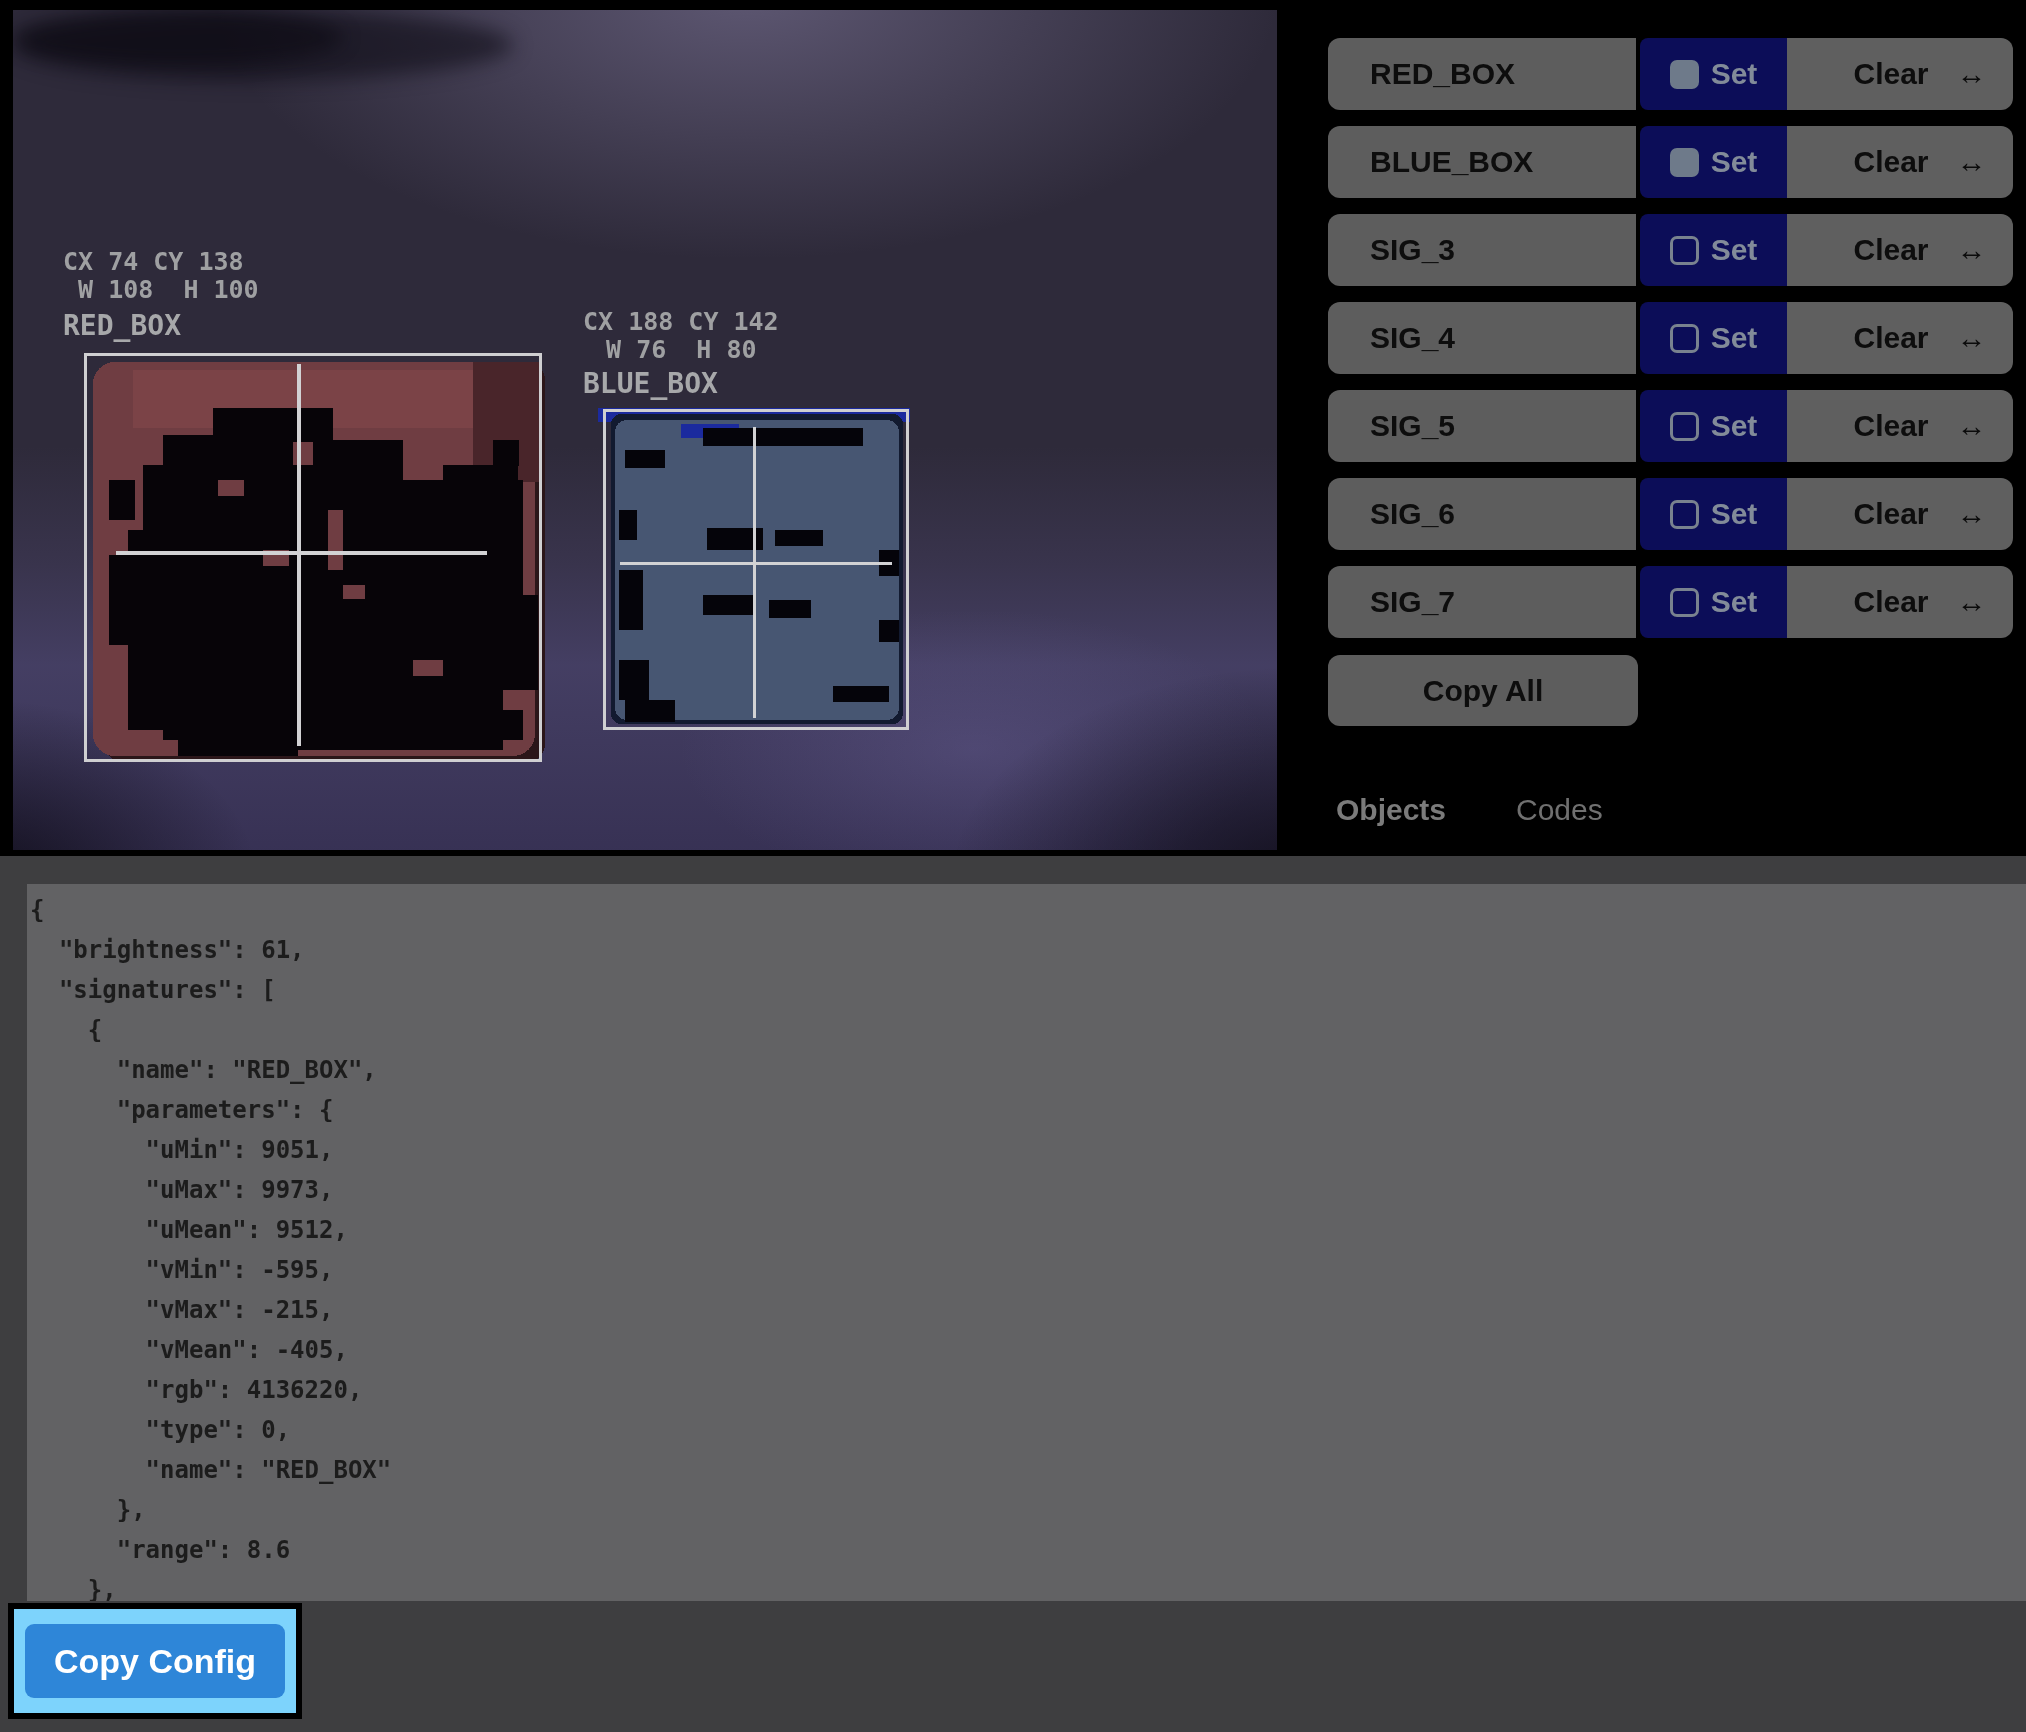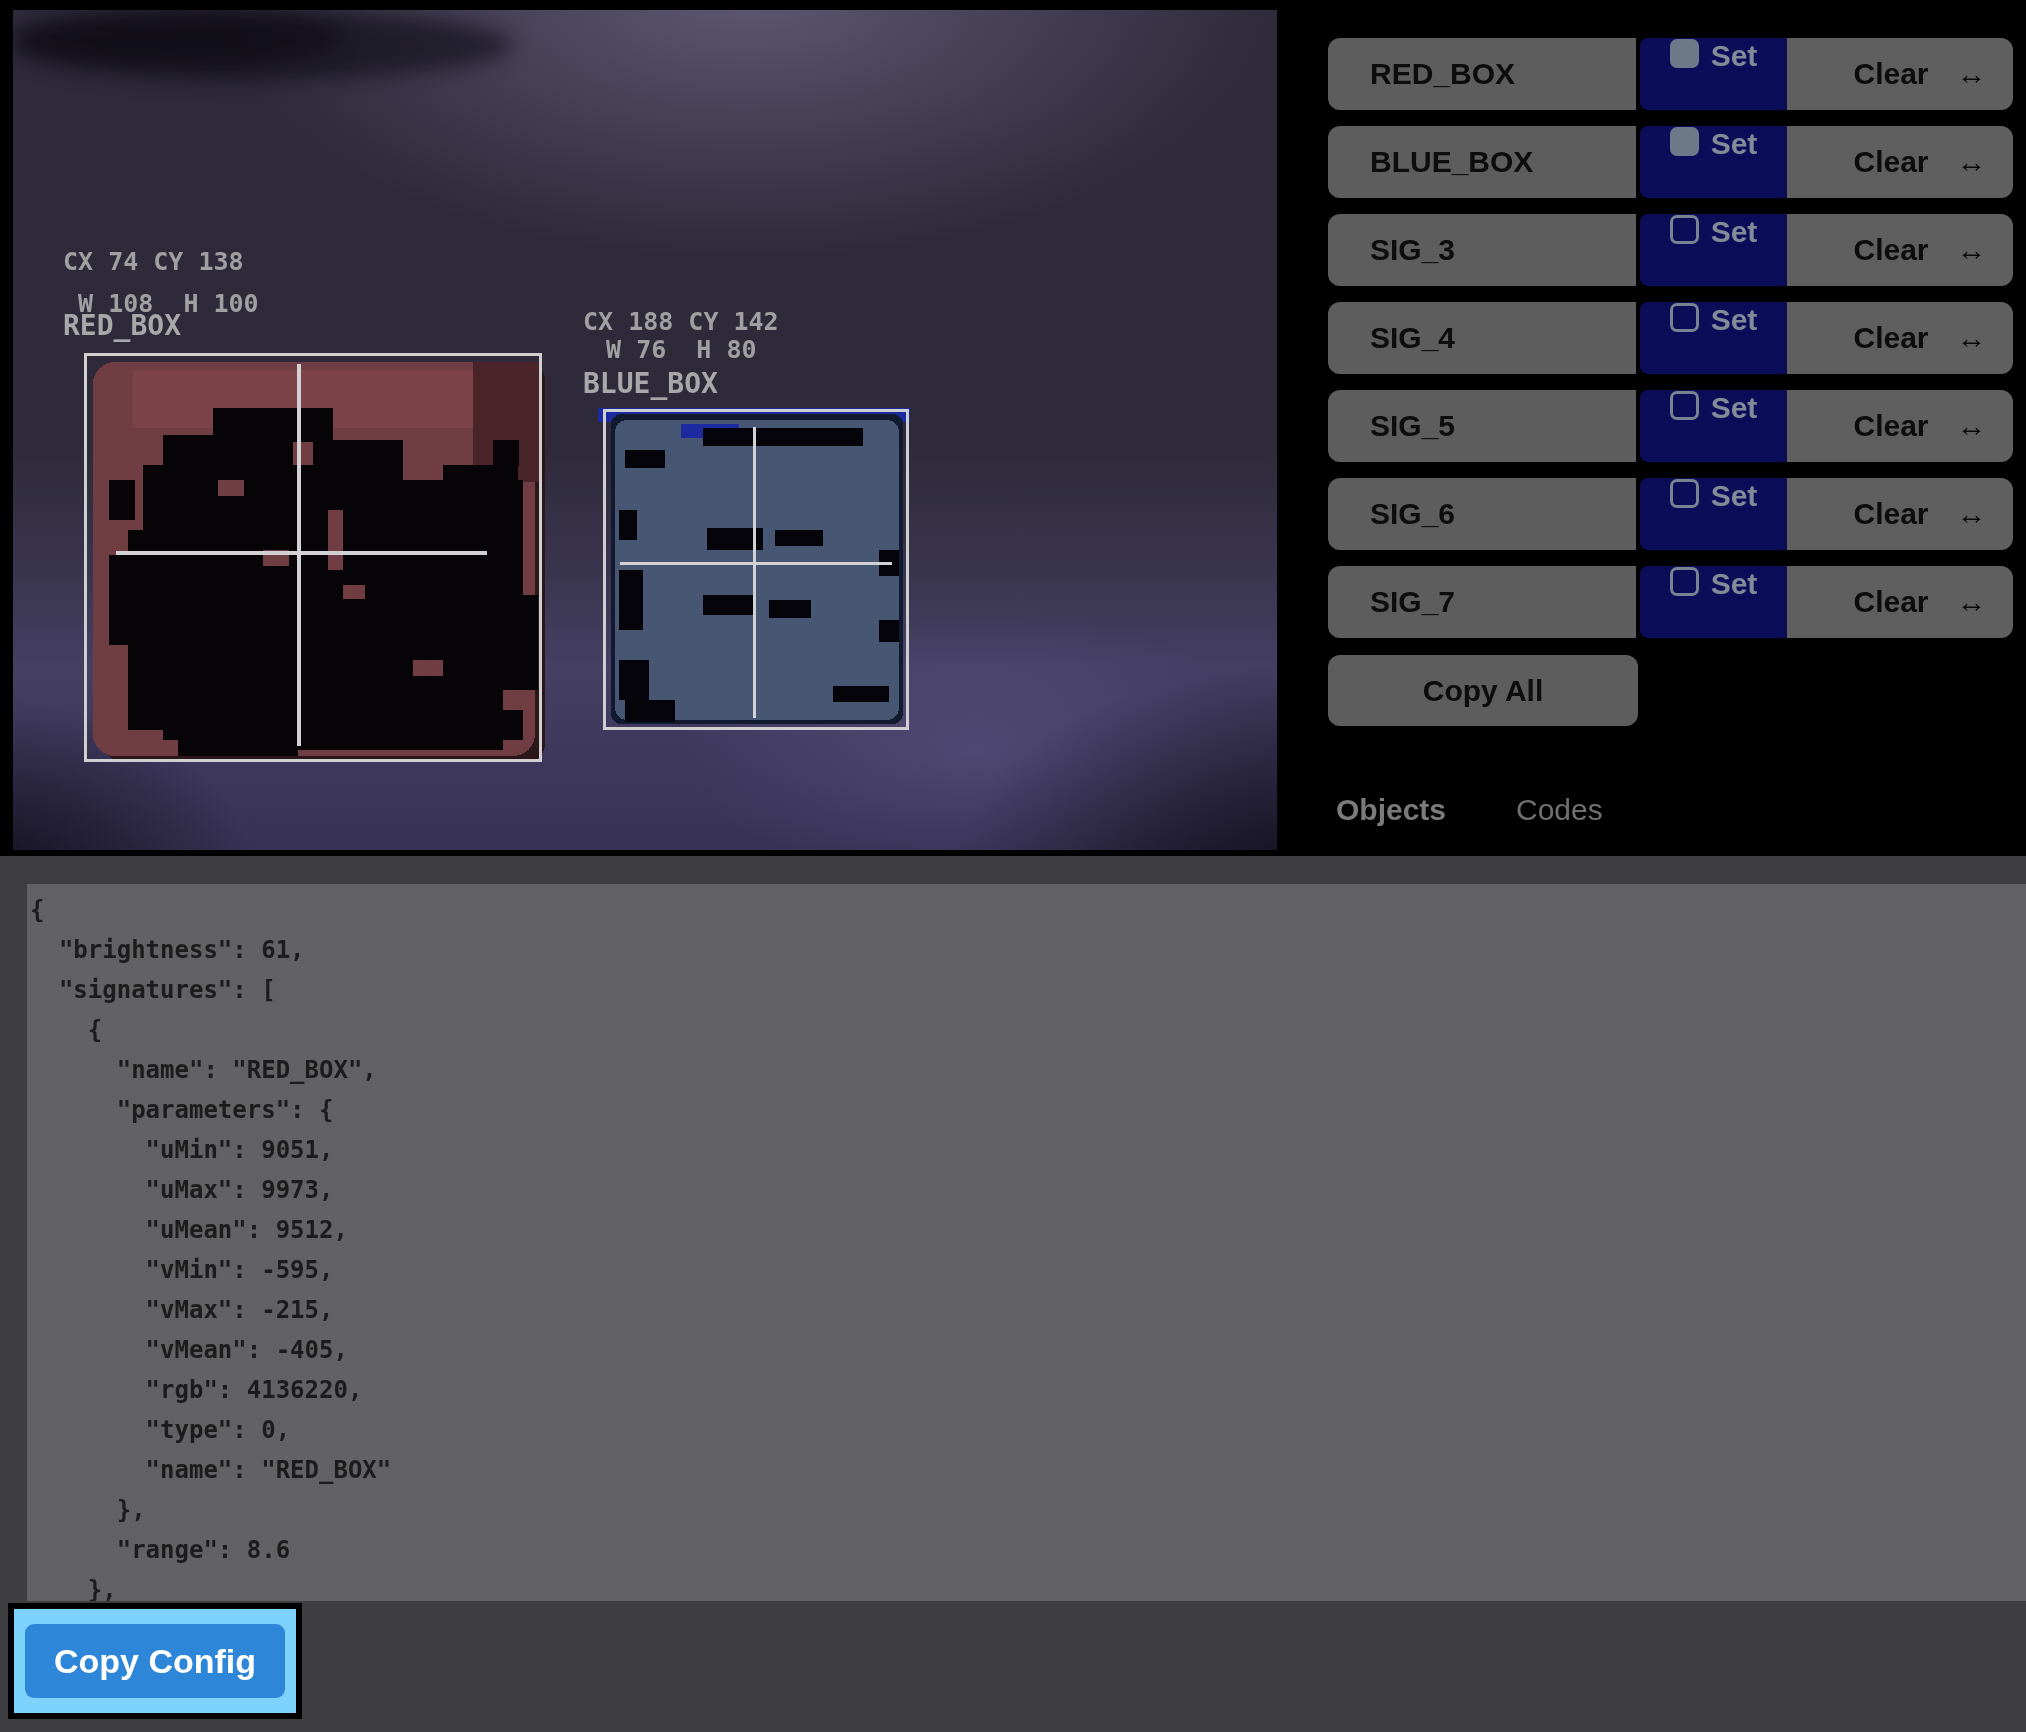--- a/index.html
+++ b/index.html
@@ -27,21 +27,21 @@
              font-weight:bold;font-size:25px;line-height:27px;white-space:pre;}
   .cam-name{font-size:28px;color:#a7a8aa;}
 
   
   #panel{position:absolute;left:1277px;top:0;width:749px;height:856px;background:#000;}
   .sig-row{position:absolute;left:51px;height:72px;width:685px;}
   .name-btn{position:absolute;left:0;top:0;width:308px;height:72px;background:#5d5d5d;border:none;
             border-radius:12px 0 0 12px;text-align:left;padding:0 0 0 42px;
             font-family:"Liberation Sans",sans-serif;font-weight:bold;font-size:30px;color:#0d0d0d;}
   .set-btn{position:absolute;left:312px;top:0;width:147px;height:72px;background:#0c0d58;border:none;
-           border-radius:8px 0 0 8px;display:flex;justify-content:center;gap:12px;
+           border-radius:8px 0 0 8px;display:flex;align-items:center;justify-content:center;gap:12px;
            font-family:"Liberation Sans",sans-serif;font-weight:bold;font-size:30px;color:#828b99;}
   .clear-btn{position:absolute;left:459px;top:0;width:226px;height:72px;background:#5f5f5f;border:none;
            border-radius:0 12px 12px 0;display:flex;align-items:center;justify-content:center;gap:28px;
            font-family:"Liberation Sans",sans-serif;font-weight:bold;font-size:30px;color:#0d0d0d;padding-left:46px;}
   .cb{width:23px;height:23px;border-radius:7px;border:3px solid #79828f;background:transparent;display:inline-block;}
   .cb.checked{background:#6e7a8a;border-color:#6e7a8a;}
   .arrow{font-weight:bold;font-size:30px;color:#0b0b0b;}
   .clear-all{position:absolute;left:51px;top:655px;width:310px;height:71px;background:#5d5d5d;border:none;
              border-radius:12px;font-family:"Liberation Sans",sans-serif;font-weight:bold;font-size:30px;color:#0d0d0d;}
   .tab{position:absolute;top:792px;background:none;border:none;font-size:30px;
@@ -137,21 +137,21 @@
         <line x1="286" y1="354" x2="286" y2="736"></line>
         <line x1="103" y1="543" x2="474" y2="543"></line>
       </g>
       <g stroke="#d2d2d4" stroke-width="3">
         <line x1="741" y1="417" x2="741" y2="708"></line>
         <line x1="607" y1="553" x2="879" y2="553"></line>
       </g>
     </svg>
 
     <div class="cam-label" style="left:50px;top:238px;">CX 74 CY 138</div>
-    <div class="cam-label" style="left:50px;top:266px;margin-top:14px;"> W 108  H 100</div>
+    <div class="cam-label" style="left:50px;top:266px;"> W 108  H 100</div>
     <div class="cam-label cam-name" style="left:50px;top:302px;">RED_BOX</div>
 
     <div class="cam-label" style="left:570px;top:298px;">CX 188 CY 142</div>
     <div class="cam-label" style="left:578px;top:326px;"> W 76  H 80</div>
     <div class="cam-label cam-name" style="left:570px;top:360px;">BLUE_BOX</div>
   </div>
 
   <div id="panel">
 
     <div class="sig-row" style="top:38px">

